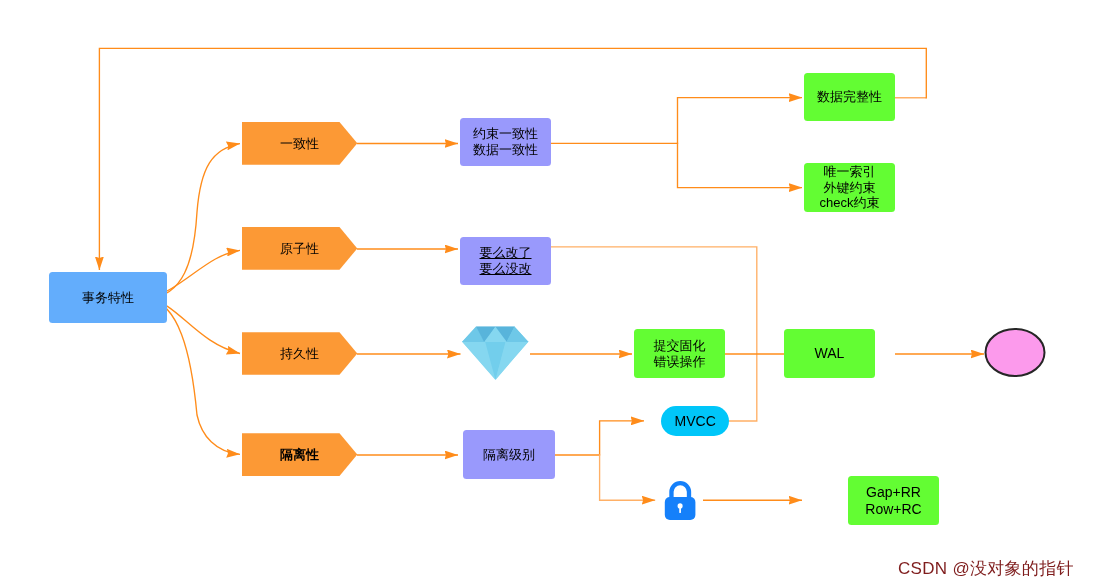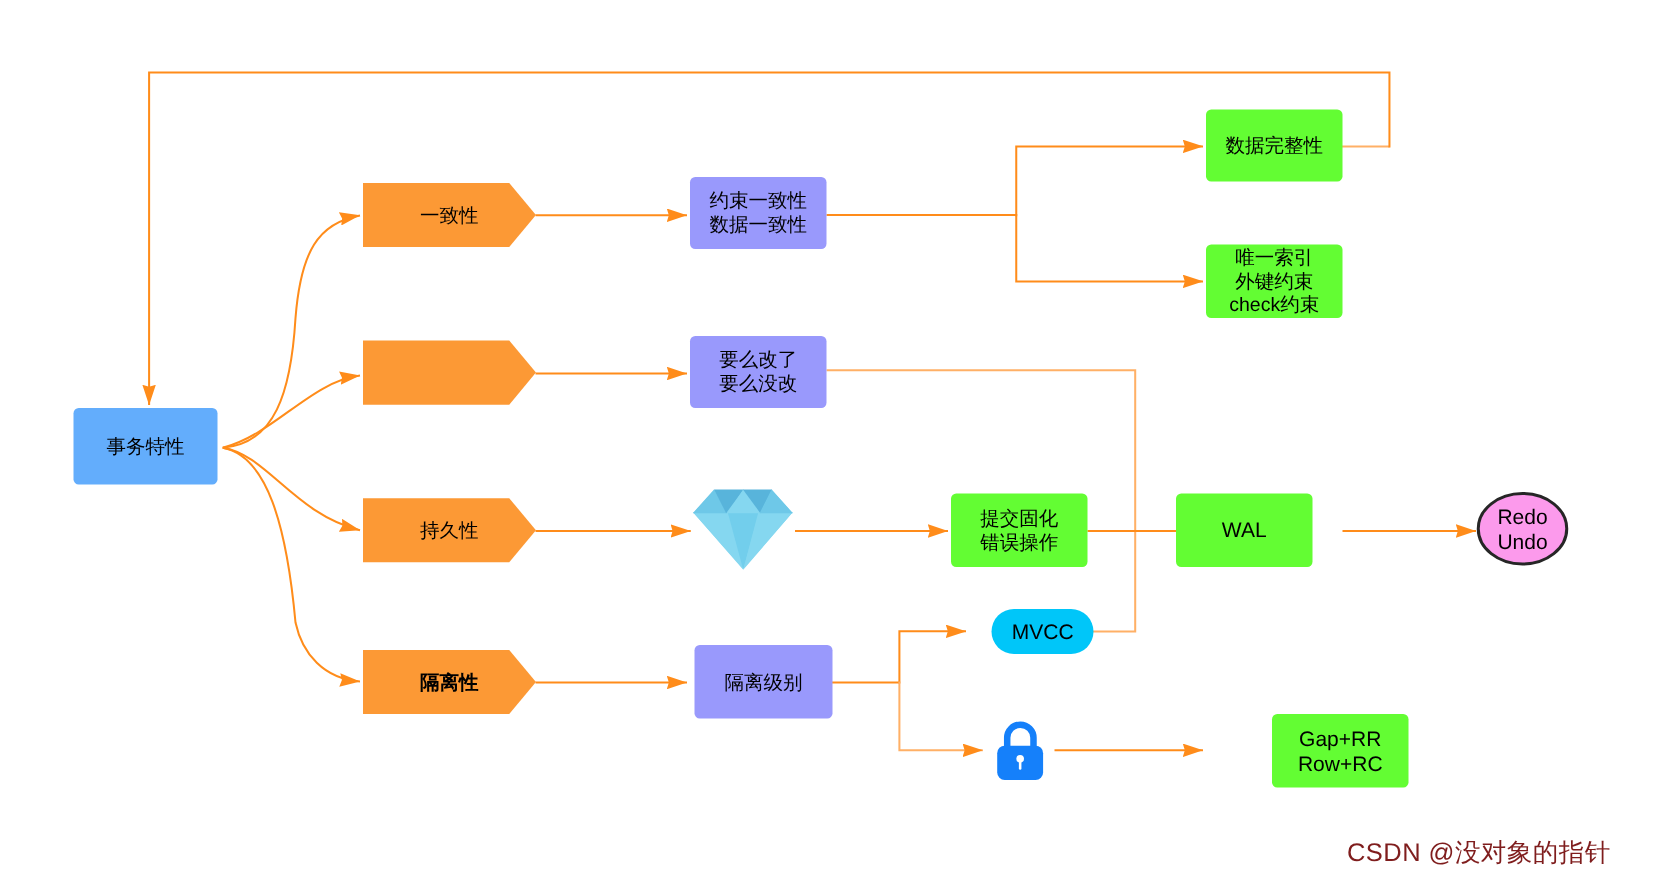--- a/index.html
+++ b/index.html
@@ -65,46 +65,49 @@
       <path d="M895,354 L984,354" marker-end="url(#ah)"></path>
 
       <path d="M552,455 L599.6,455"></path>
       <path d="M599.6,455.6 L599.6,420.9 L644,420.9" marker-end="url(#ah)"></path>
       <path d="M599.6,454.3 L599.6,500.2 L655.2,500.2" marker-end="url(#ahl)" stroke="#ffb066"></path>
 
       <path d="M703,500.2 L802,500.2" marker-end="url(#ah)"></path>
     </g>
   </svg>
 
-  <div class="node rect" style="left:49px;top:272.2px;width:96px;height:51.2px;background:#63adfc;">
+  <div class="node rect" style="left:49px;top:272.2px;width:118px;height:51.2px;background:#63adfc;">
     <span>事务特性</span>
   </div>
 
   <svg class="layer" viewBox="0 0 1106 587">
     <polygon fill="#fc9935" points="242,121.95 339.5,121.95 357.3,143.3 339.5,164.65 242,164.65"></polygon>
     <polygon fill="#fc9935" points="242,227.05 339.5,227.05 357.3,248.4 339.5,269.75 242,269.75"></polygon>
     <polygon fill="#fc9935" points="242,332.15 339.5,332.15 357.3,353.5 339.5,374.85 242,374.85"></polygon>
     <polygon fill="#fc9935" points="242,433.25 339.5,433.25 357.3,454.6 339.5,475.95 242,475.95"></polygon>
   </svg>
 
   <div class="node" style="left:242px;top:121px;width:115px;height:45px;">
     <span>一致性</span>
   </div>
+  <div class="node" style="left:242px;top:226px;width:115px;height:45px;">
+    <span>原子性</span>
+  </div>
   <div class="node" style="left:242px;top:331px;width:115px;height:45px;">
     <span>持久性</span>
   </div>
   <div class="node" style="left:242px;top:432px;width:115px;height:45px;font-weight:bold;">
     <span>隔离性</span>
   </div>
 
   <div class="node rect" style="left:460px;top:118px;width:91px;height:48px;background:#9999fc;">
     <span>约束一致性
 数据一致性</span>
   </div>
-  <div class="node rect" style="left:460px;top:224px;width:91px;height:48px;background:#9999fc;">
+  <div class="node rect" style="left:460px;top:237px;width:91px;height:48px;background:#9999fc;text-decoration:underline;">
     <span>要么改了
 要么没改</span>
   </div>
   <div class="node rect" style="left:463px;top:430px;width:92px;height:49px;background:#9999fc;">
     <span>隔离级别</span>
   </div>
 
   <div class="node rect" style="left:804px;top:73px;width:91px;height:48px;background:#63fd33;">
     <span>数据完整性</span>
   </div>
@@ -125,24 +128,20 @@
 Row+RC</span>
   </div>
 
   <div class="node pill latin" style="left:661px;top:405.8px;width:68.4px;height:30.1px;background:#00c6f9;">
     <span>MVCC</span>
   </div>
 
   <svg class="layer" viewBox="0 0 1106 587">
     <ellipse cx="1015" cy="352.5" rx="29.5" ry="23.5" fill="#fc9aec" stroke="#262626" stroke-width="2"></ellipse>
   </svg>
-  <div class="node latin" style="left:985px;top:329px;width:60px;height:47px;">
-    <span>Redo
-Undo</span>
-  </div>
 
   <svg class="layer" viewBox="0 0 1106 587">
     <g shape-rendering="geometricPrecision">
 
       <polygon fill="#85d7f0" points="476.2,326.7 514.6,326.7 528.2,341.8 495.5,379.4 462.3,341.8"></polygon>
 
       <polygon fill="#85d7f0" points="461.9,341.4 485.5,341.4 495.5,379.9"></polygon>
       <polygon fill="#72ceec" points="485.1,341.4 506.0,341.4 495.5,379.9"></polygon>
       <polygon fill="#85d7f0" points="505.6,341.4 528.6,341.4 495.5,379.9"></polygon>
 

